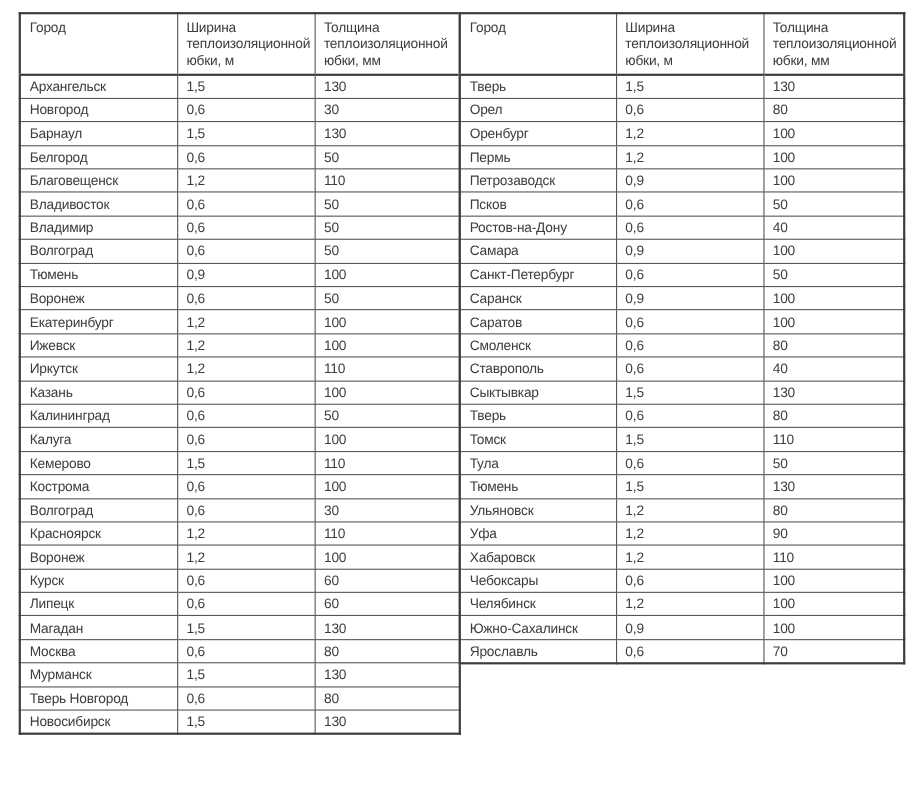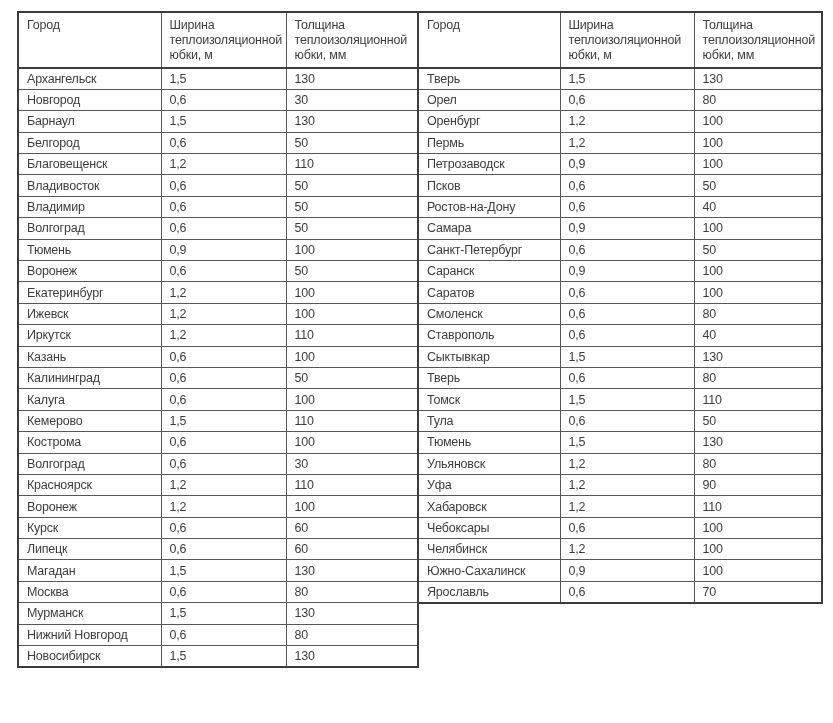--- a/index.html
+++ b/index.html
@@ -198,21 +198,21 @@
             <td>Москва</td>
             <td>0,6</td>
             <td>80</td>
           </tr>
           <tr>
             <td>Мурманск</td>
             <td>1,5</td>
             <td>130</td>
           </tr>
           <tr>
-            <td>Нижний Новгород</td>
+            <td>Тверь Новгород</td>
             <td>0,6</td>
             <td>80</td>
           </tr>
           <tr>
             <td>Новосибирск</td>
             <td>1,5</td>
             <td>130</td>
           </tr>
         </tbody>
     </table>

